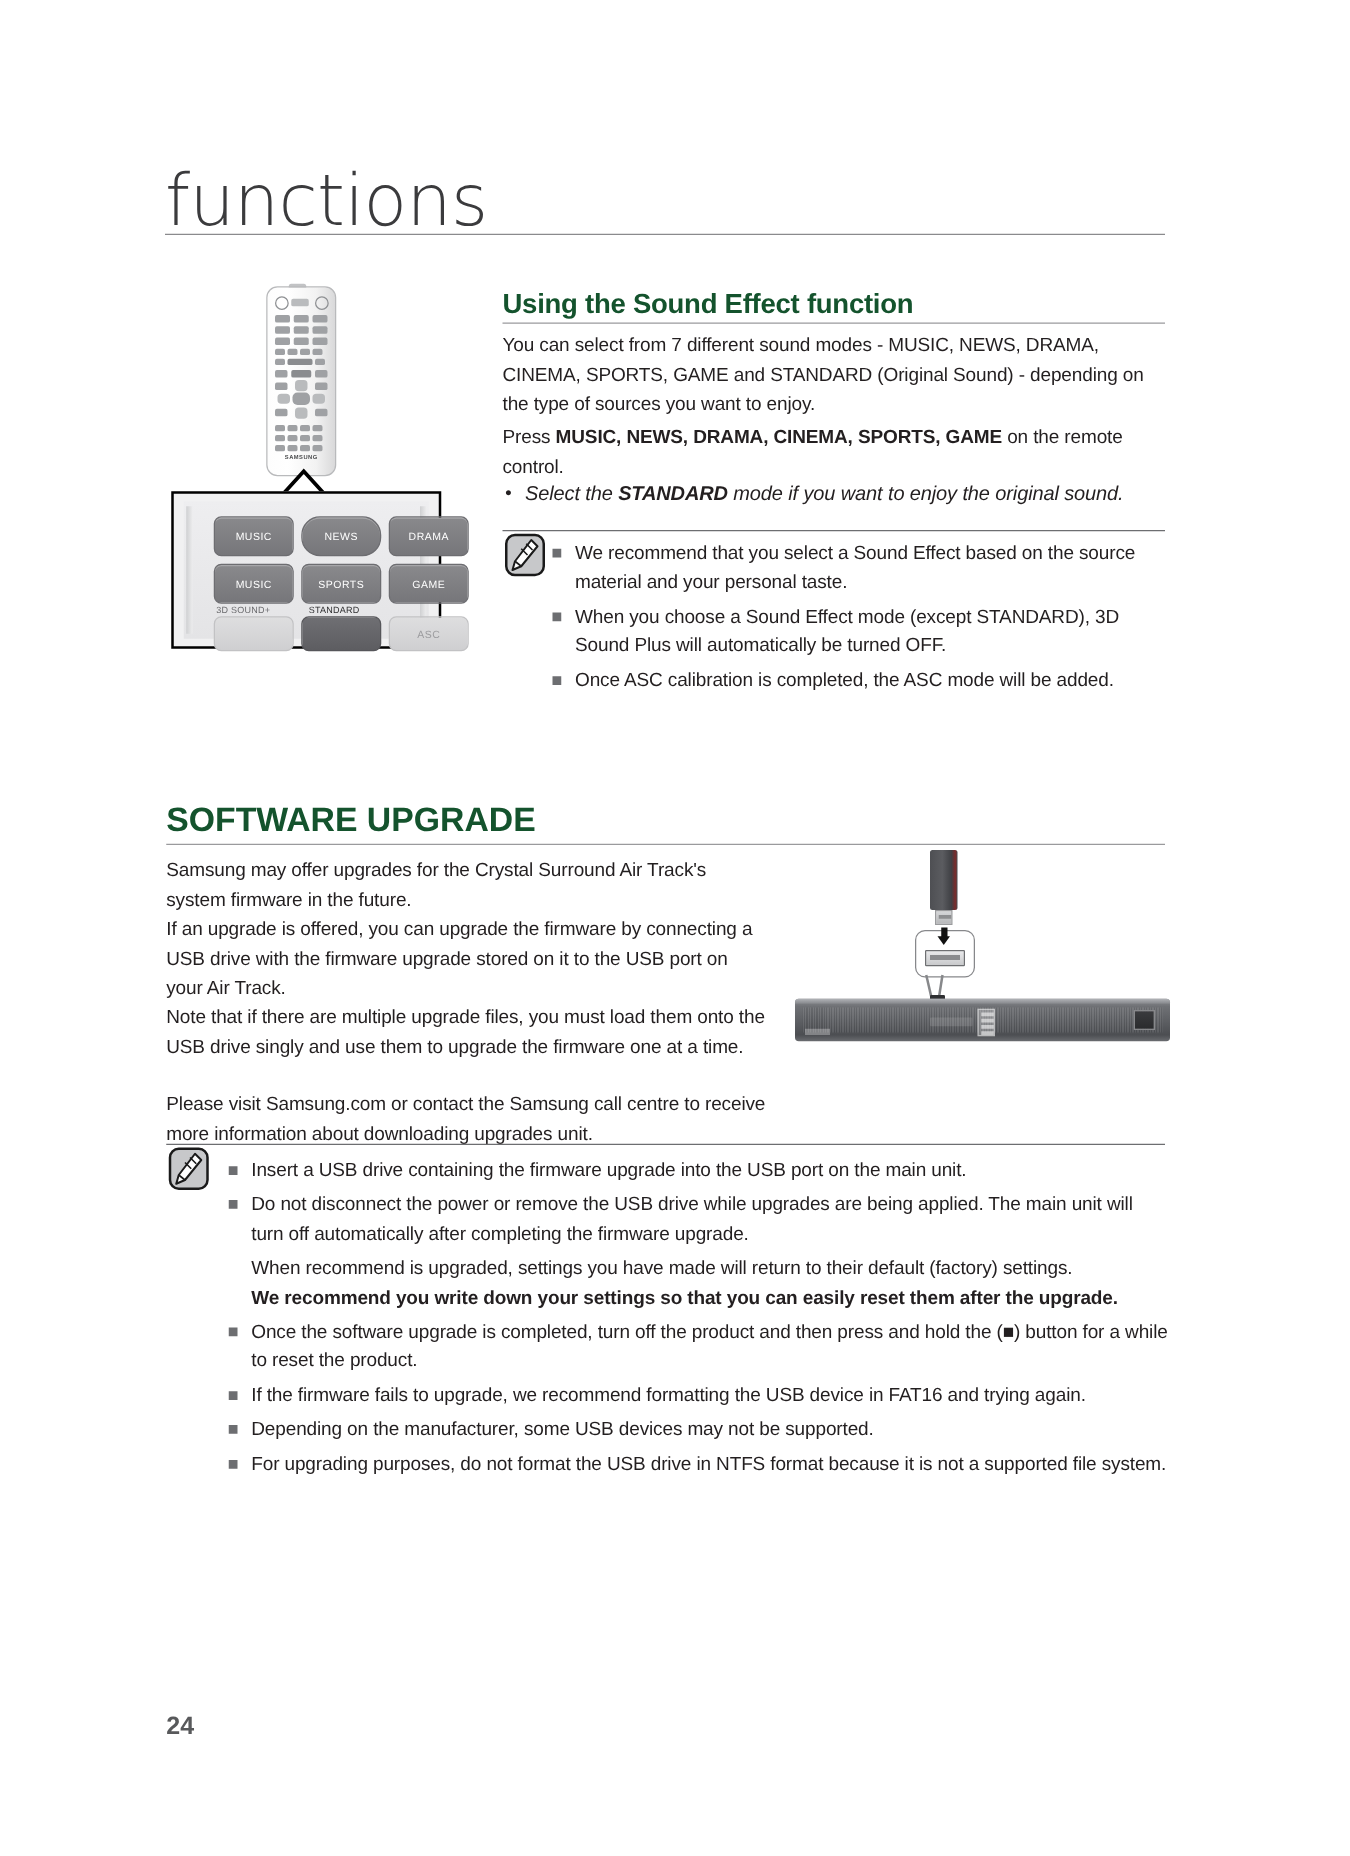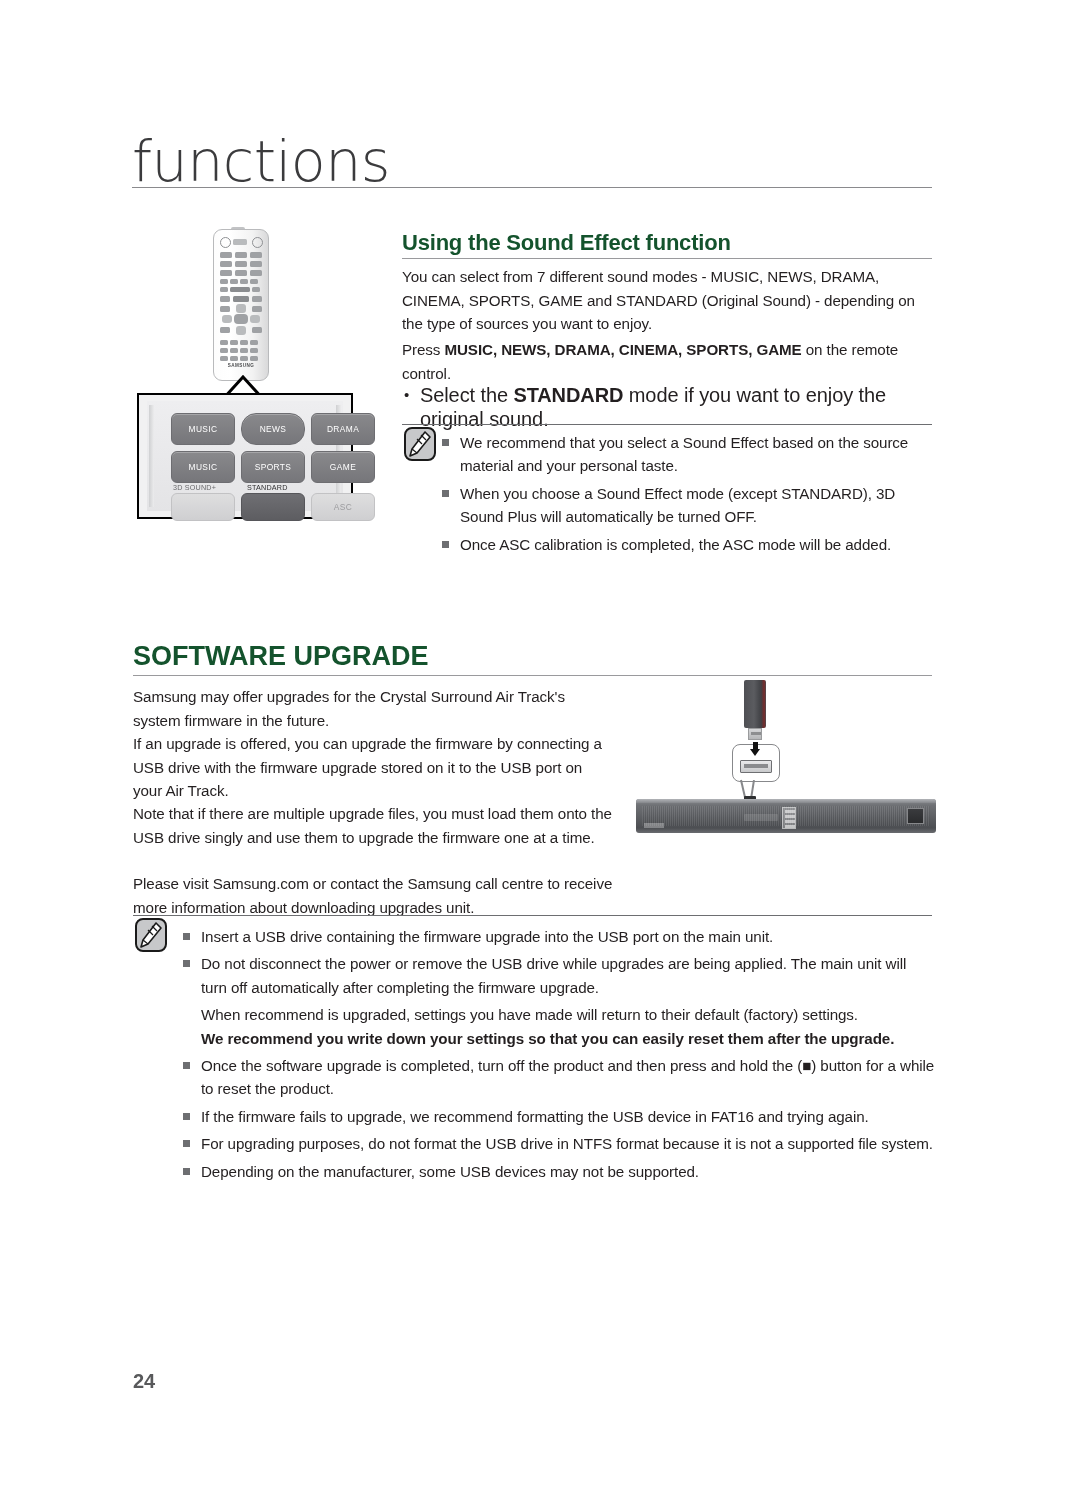--- a/index.html
+++ b/index.html
@@ -88,24 +88,25 @@
     letter-spacing: -0.1px;
   }
   .para b { font-weight: bold; }
 
   #p-modes  { left: 402px; top: 265px; width: 536px; }
   #p-press  { left: 402px; top: 338px; width: 536px; }
 
   
   .dot-item {
     position: absolute;
-    font-size: 20px;
+    font-size: 16px;
     line-height: 23.5px;
     letter-spacing: -0.1px;
     padding-left: 18px;
+    font-style: italic;
   }
   .dot-item::before {
     content: "•";
     position: absolute;
     left: 2px;
     top: -1px;
     font-size: 15px;
   }
   #p-standard { left: 402px; top: 384px; width: 534px; }
 
@@ -638,19 +639,19 @@
       <path d="M6 20 L11 24" stroke="#1a1a1a" stroke-width="1.3"></path>
     </svg>
   </div>
   <div class="note-list" id="note2-list">
     <div class="sq-item">Insert a USB drive containing the firmware upgrade into the USB port on the main unit.</div>
     <div class="sq-item">Do not disconnect the power or remove the USB drive while upgrades are being applied. The main unit will turn off automatically after completing the firmware upgrade.</div>
     <div class="sq-sub">When recommend is upgraded, settings you have made will return to their default (factory) settings.</div>
     <div class="sq-sub" style="margin-bottom:4px;font-weight:bold;">We recommend you write down your settings so that you can easily reset them after the upgrade.</div>
     <div class="sq-item">Once the software upgrade is completed, turn off the product and then press and hold the (■) button for a while to reset the product.</div>
     <div class="sq-item">If the firmware fails to upgrade, we recommend formatting the USB device in FAT16 and trying again.</div>
+    <div class="sq-item">Depending on the manufacturer, some USB devices may not be supported.</div>
     <div class="sq-item">For upgrading purposes, do not format the USB drive in NTFS format because it is not a supported file system.</div>
-    <div class="sq-item">Depending on the manufacturer, some USB devices may not be supported.</div>
   </div>
 
   <div class="page-number">24</div>
 
 </div>
 
 </body></html>

